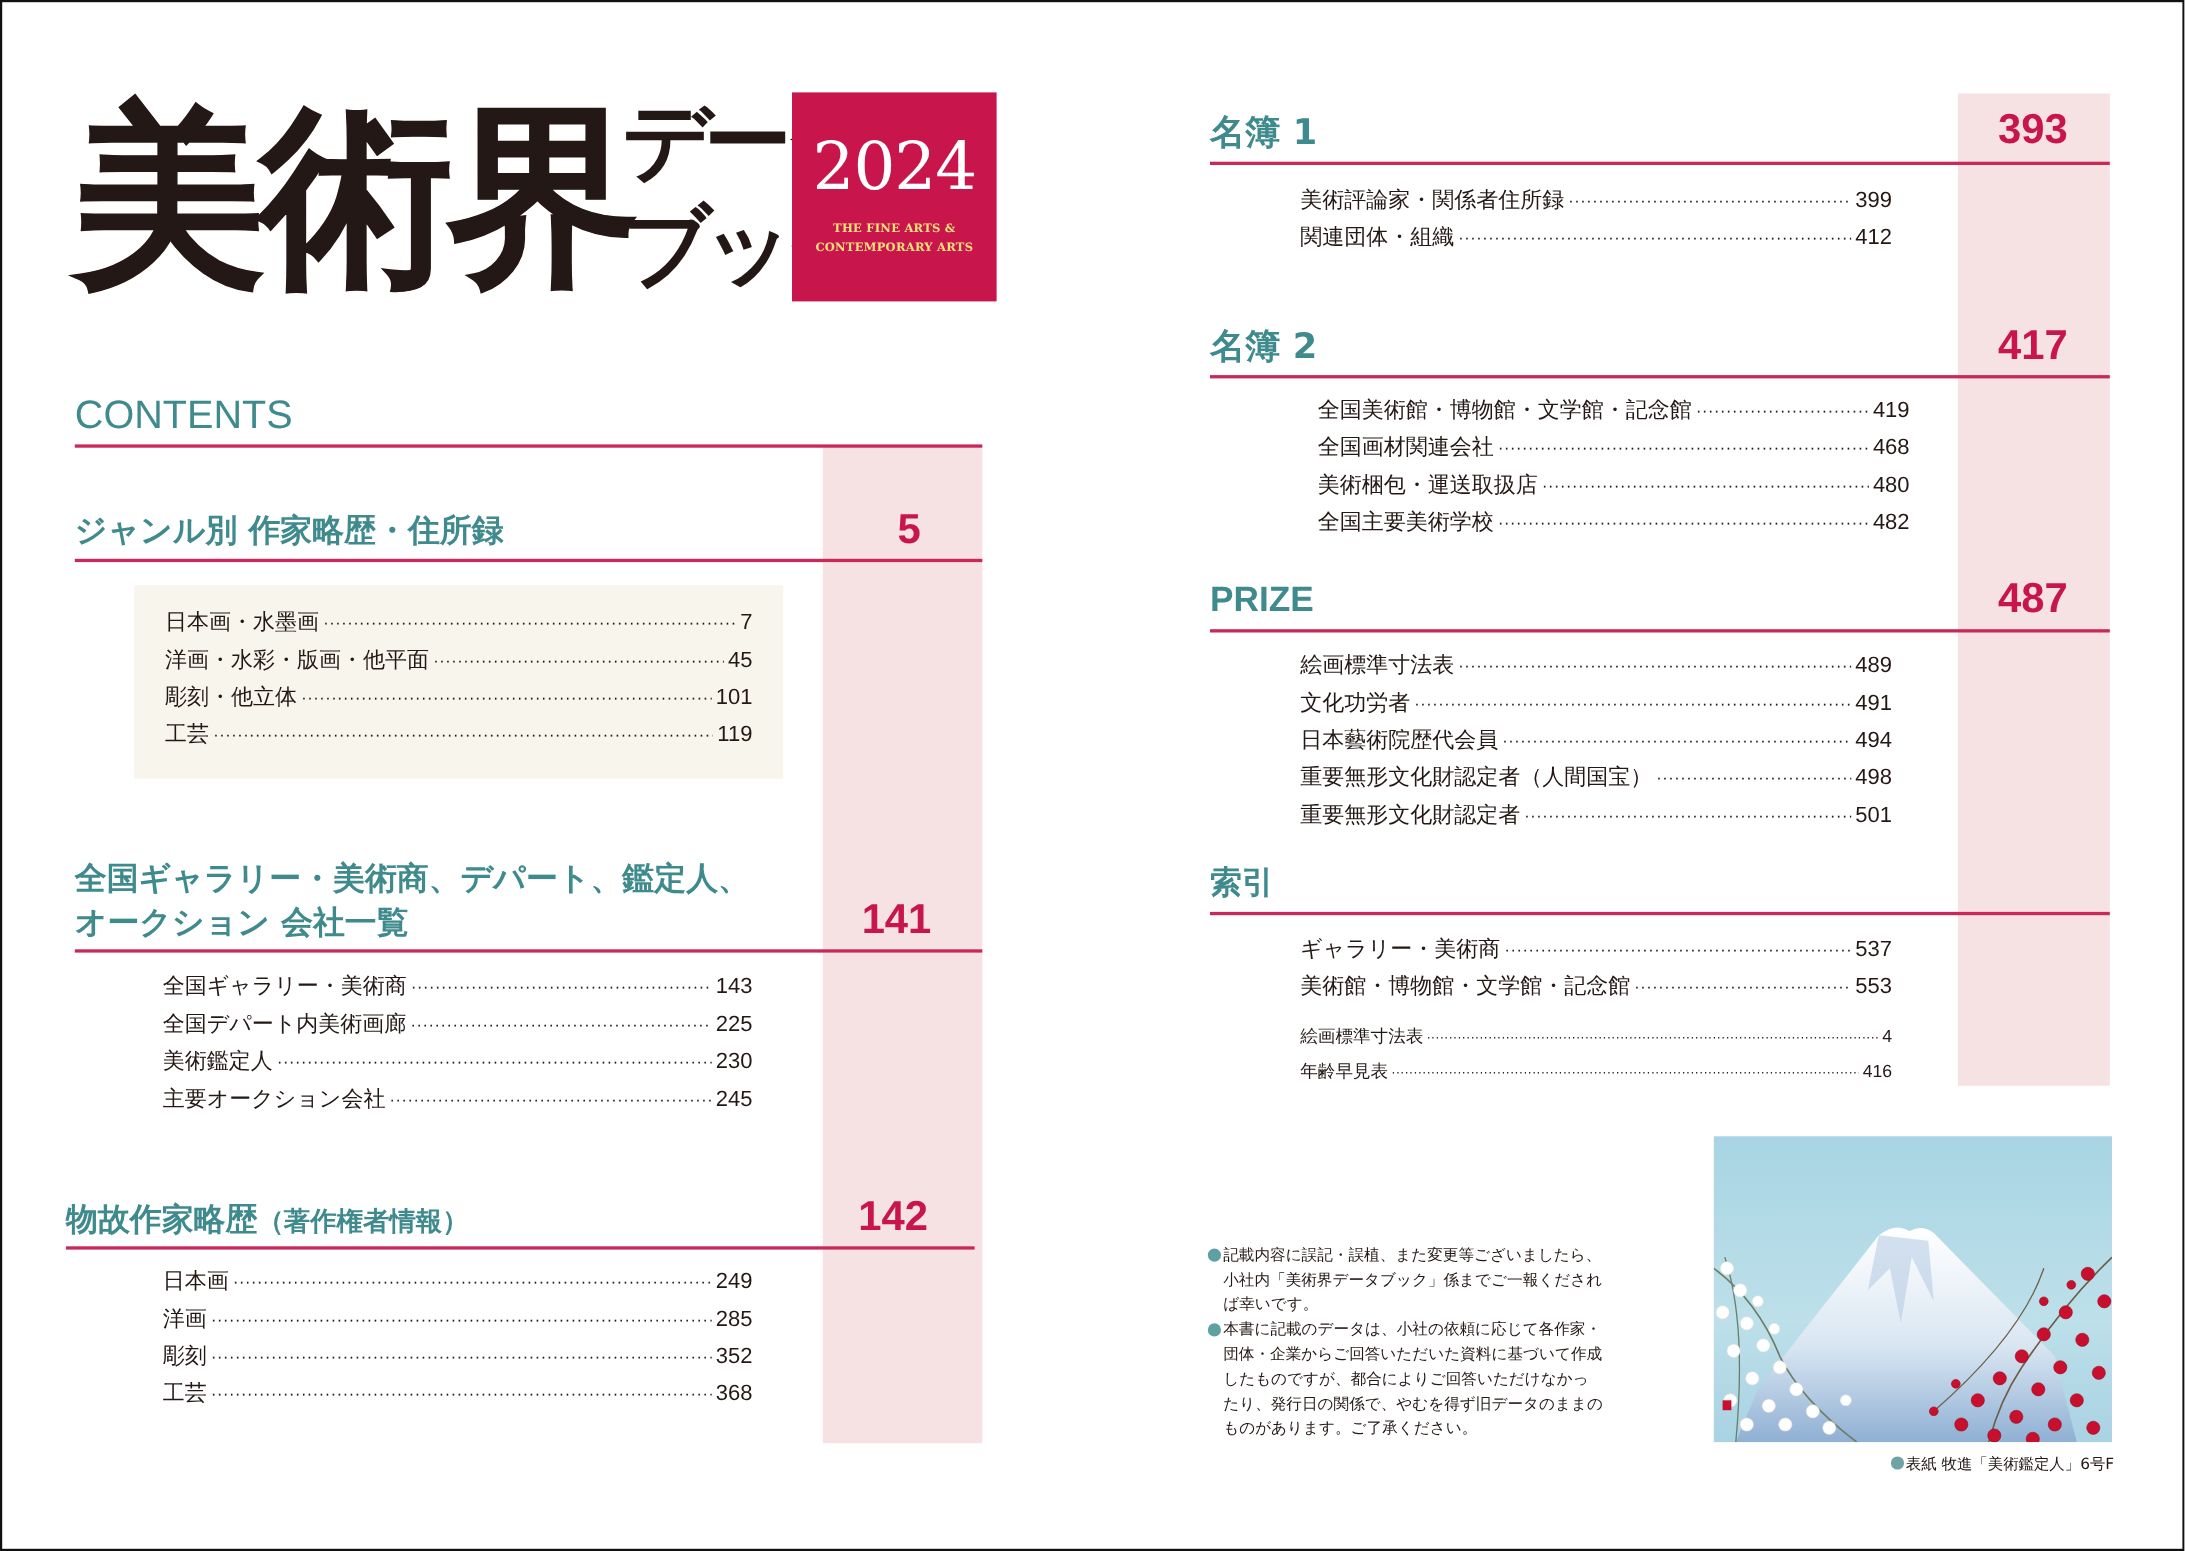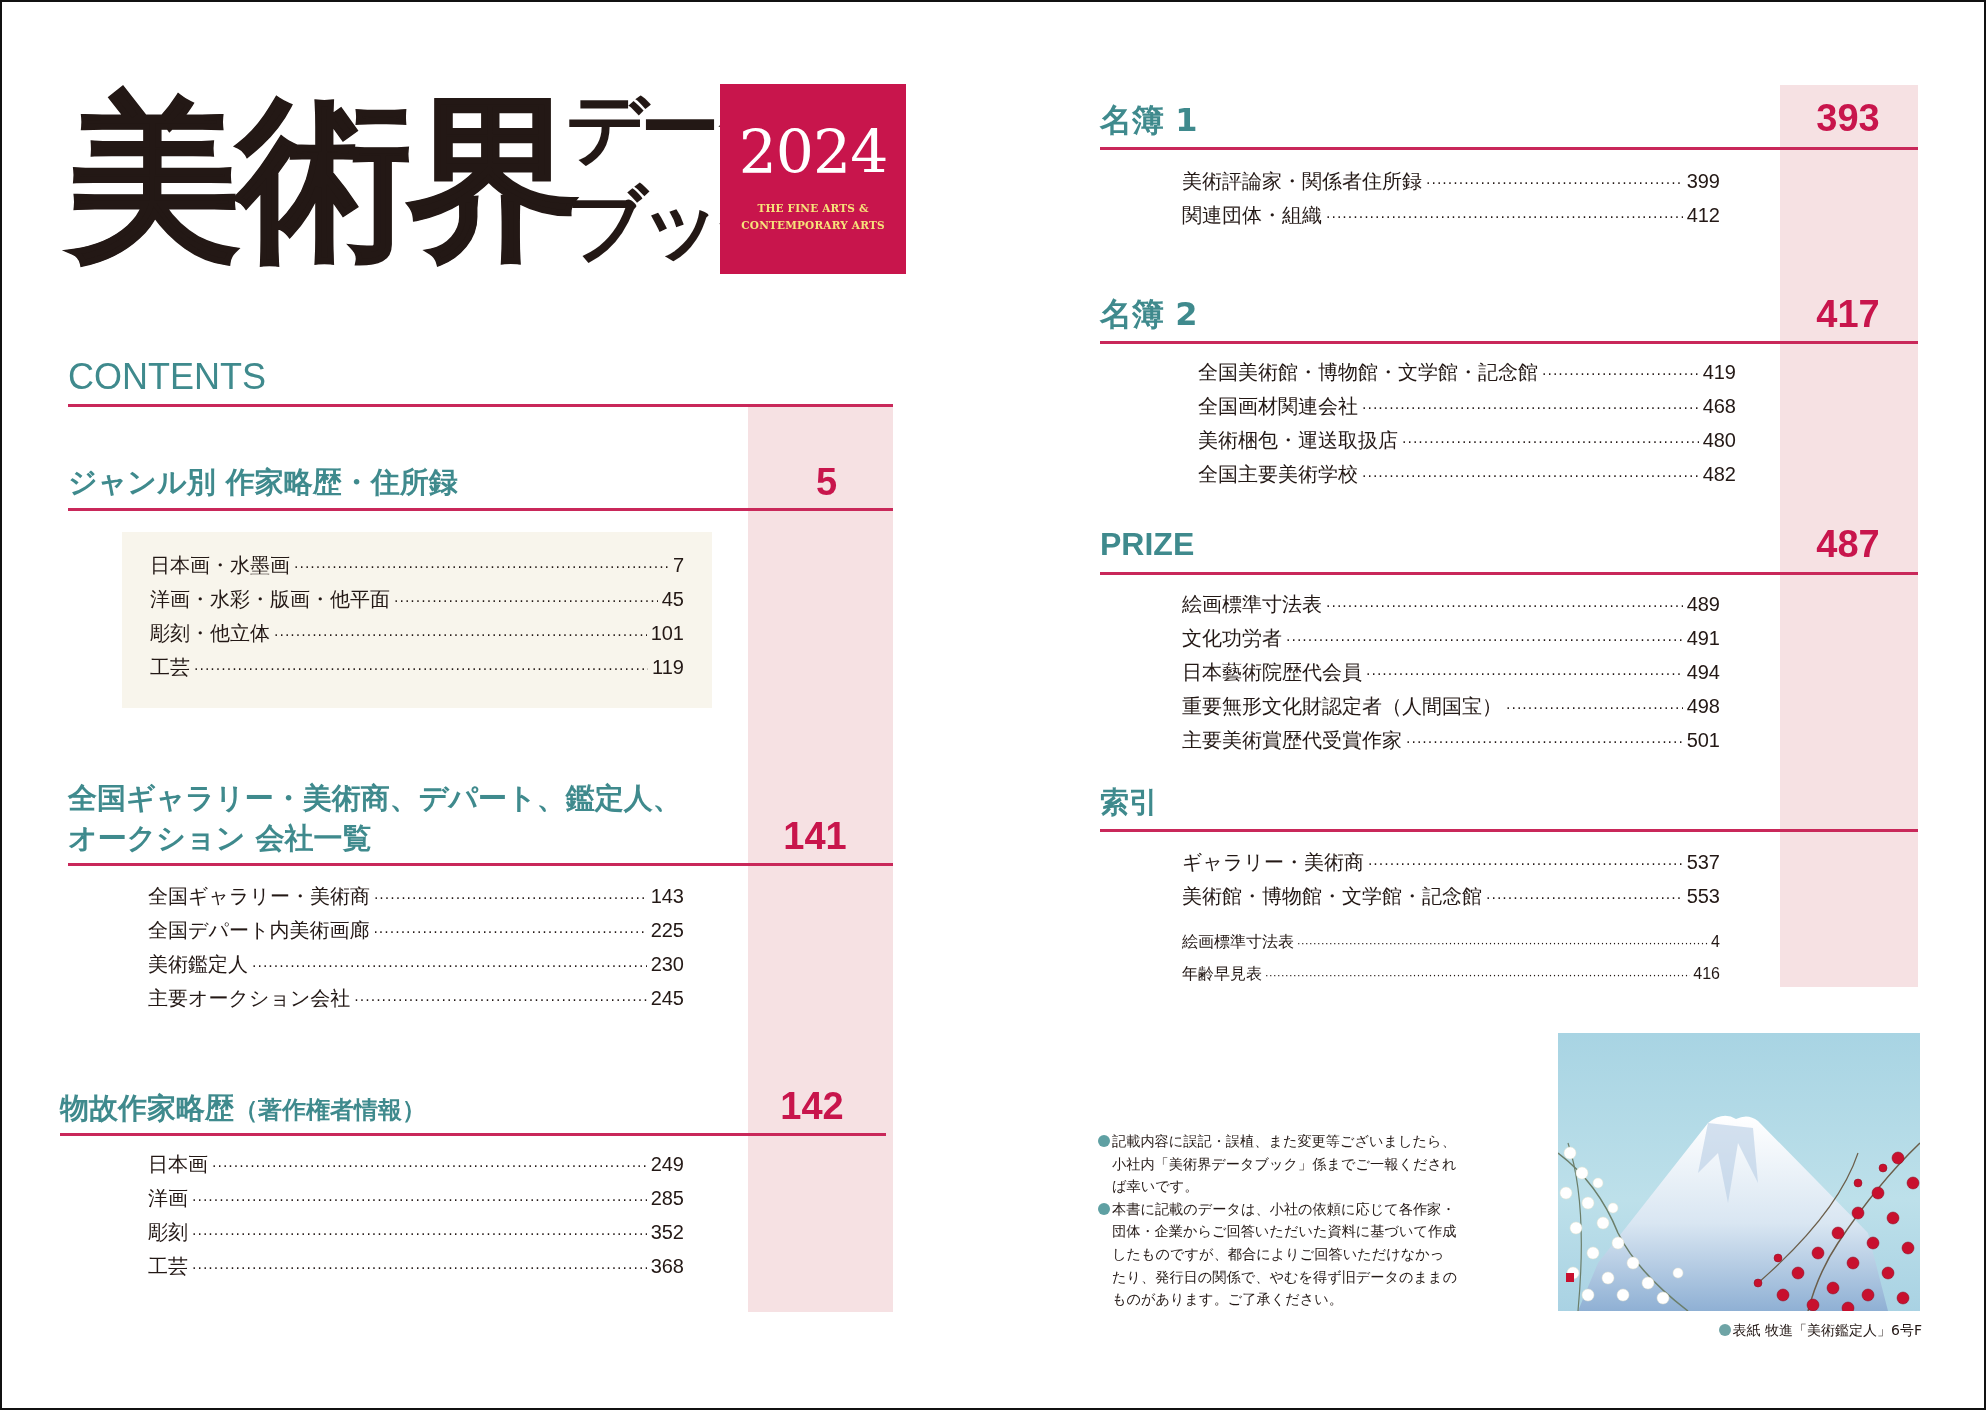--- a/index.html
+++ b/index.html
@@ -222,21 +222,21 @@
       <span class="lbl">日本藝術院歴代会員</span>
       <span class="dots"></span>
       <span class="pg">494</span>
     </div>
   <div class="toc-row">
       <span class="lbl">重要無形文化財認定者（人間国宝）</span>
       <span class="dots"></span>
       <span class="pg">498</span>
     </div>
   <div class="toc-row">
-      <span class="lbl">主要美術賞歴代受賞作家</span>
+      <span class="lbl">重要無形文化財認定者</span>
       <span class="dots"></span>
       <span class="pg">501</span>
     </div>
 </div>
 
 <div class="sec-title" style="left:1100px; top:782px;">索引</div>
 <div class="rule" style="left:1100px; top:829px; width:818px;"></div>
 <div class="toc-list" style="left:1182px; top:849px; width:538px;">
   <div class="toc-row">
       <span class="lbl">ギャラリー・美術商</span>

